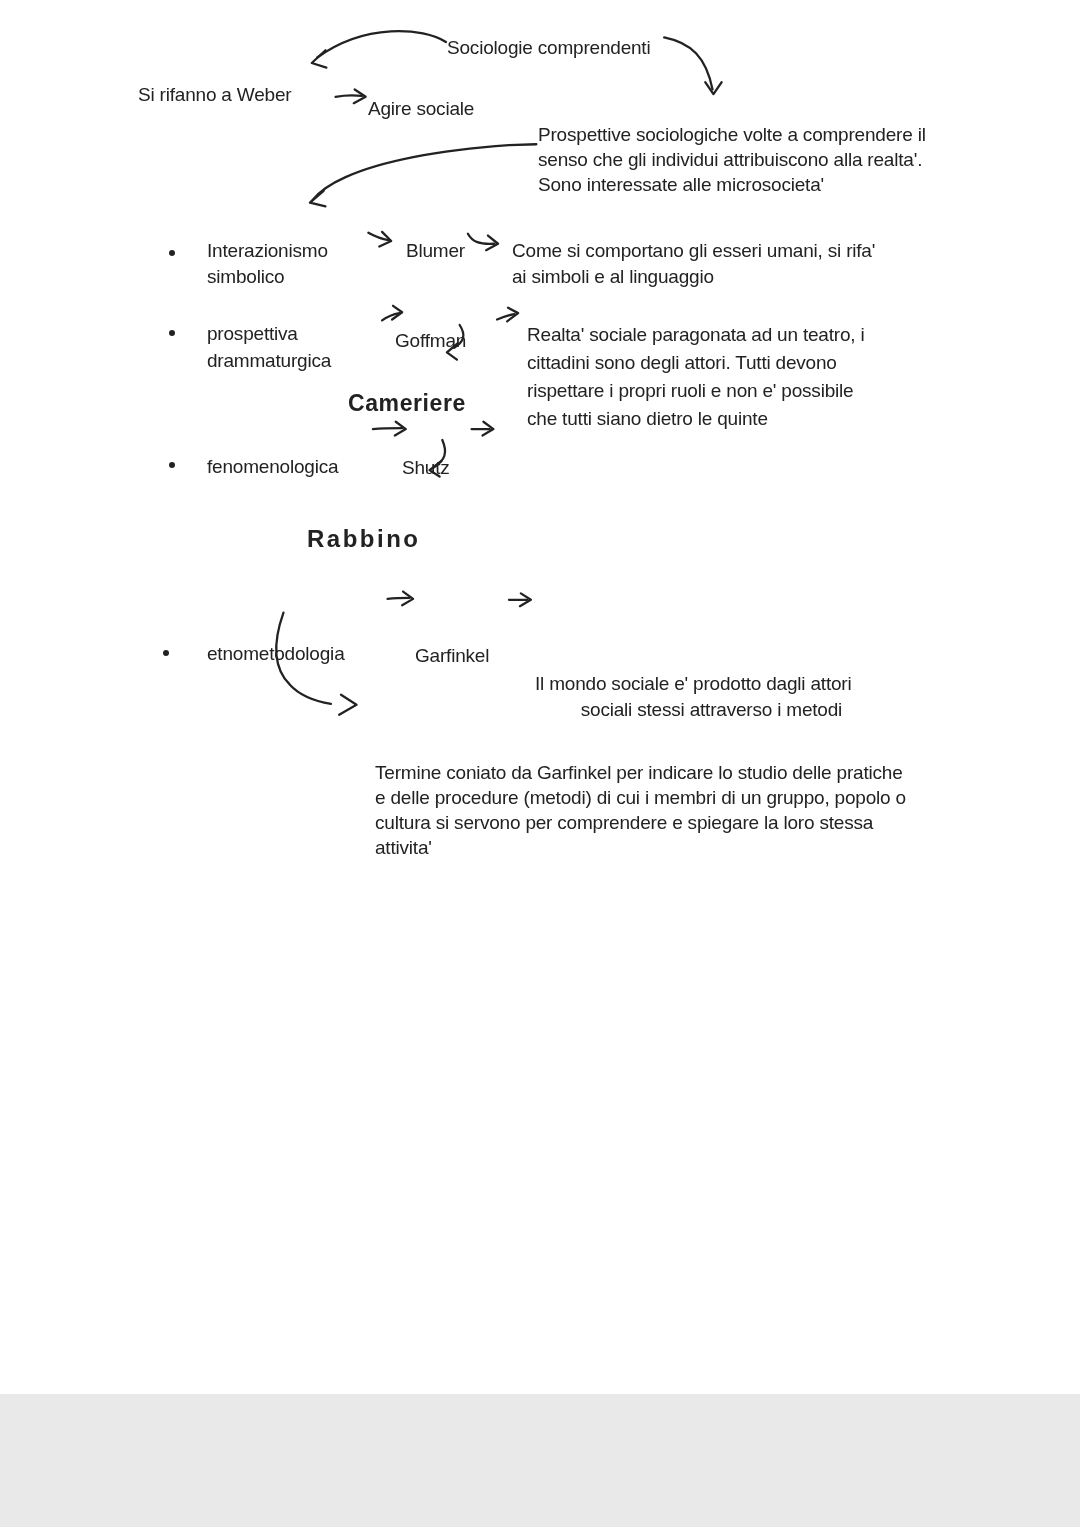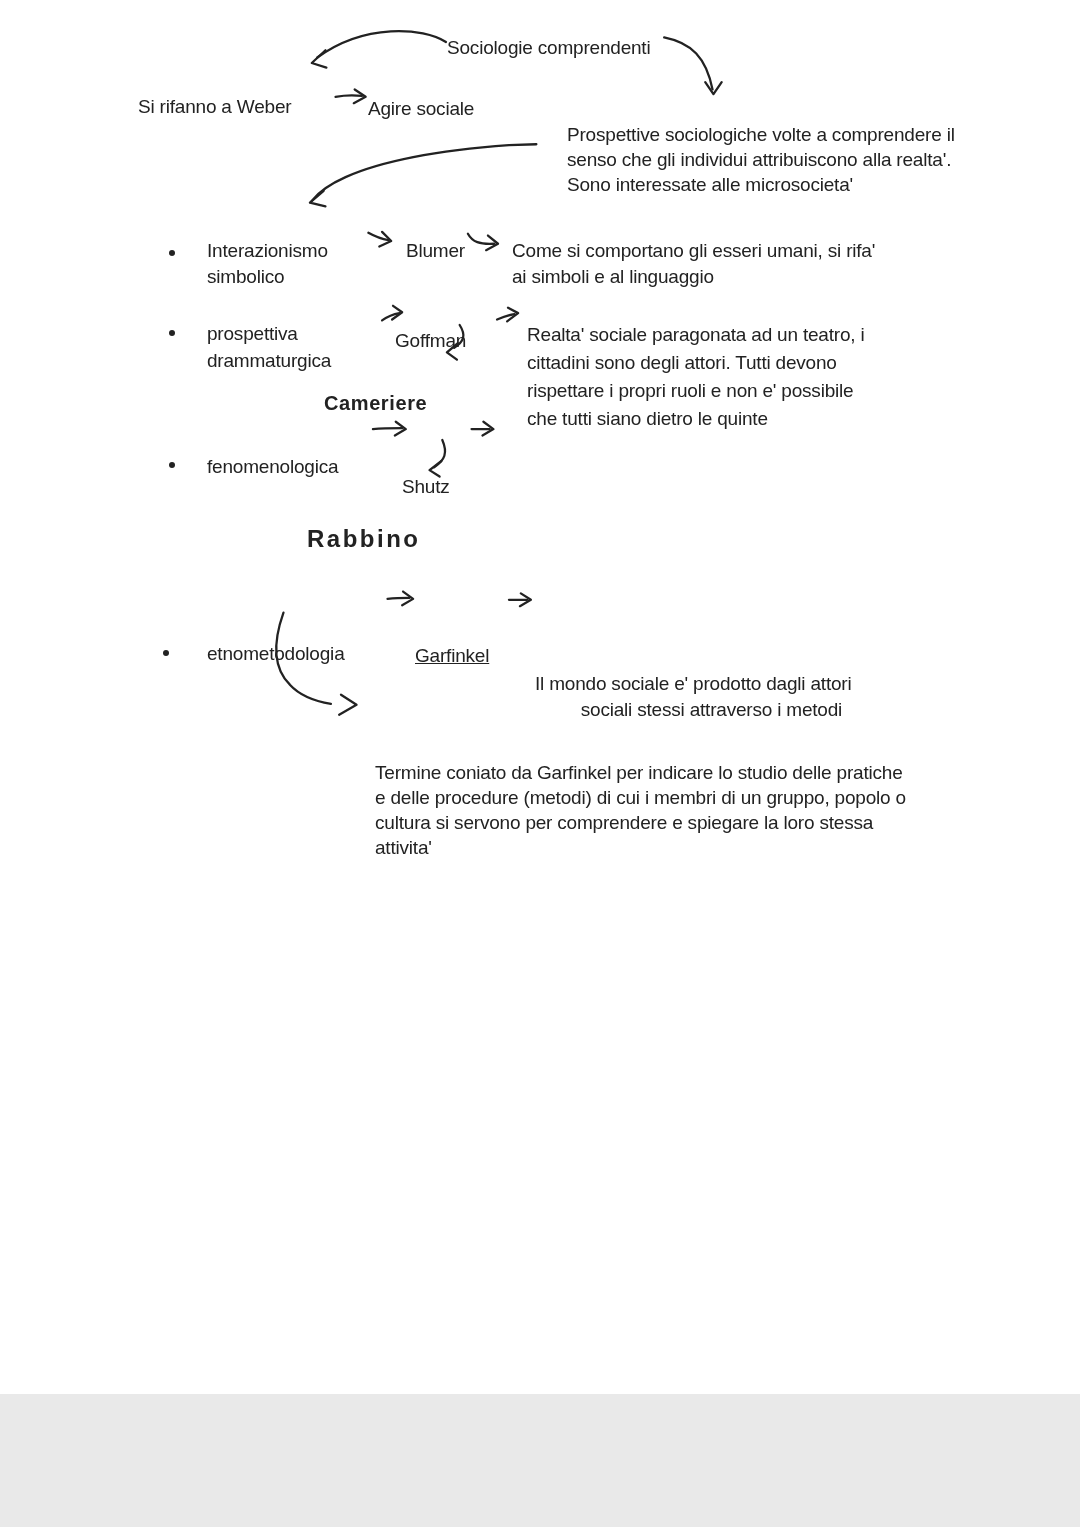--- a/index.html
+++ b/index.html
@@ -12,36 +12,36 @@
     margin: 0 auto;
     background: var(--bg);
     overflow: hidden;
     font-family: "Liberation Sans", "DejaVu Sans", sans-serif;
     color: var(--ink);
     font-size: 19px;
     letter-spacing: -0.2px;
   }
   .t { position: absolute; white-space: pre; line-height: 26px; }
   .title        { left: 447px; top: 35px; }
-  .weber-source { left: 138px; top: 94px; }
+  .weber-source { left: 138px; top: 82px; }
   .weber-target { left: 368px; top: 96px; }
-  .prospettive  { left: 538px; top: 122px; line-height: 25px; margin-left: 29px; }
+  .prospettive  { left: 538px; top: 122px; line-height: 25px; }
   .r1-label  { left: 207px; top: 238px; }
   .r1-author { left: 406px; top: 238px; }
   .r1-note   { left: 512px; top: 238px; }
   .r2-label  { left: 207px; top: 320px; line-height: 27px; }
   .r2-author { left: 395px; top: 328px; }
   .r2-note   { left: 527px; top: 321px; line-height: 28px; }
-  .r2-example{ left: 324px; top: 390px; font-weight: bold; font-size: 20px; letter-spacing: 0.6px; }
+  .r2-example{ left: 348px; top: 390px; font-weight: bold; font-size: 23px; letter-spacing: 0.6px; }
   .r3-label  { left: 207px; top: 454px; }
-  .r3-author { left: 402px; top: 455px; margin-top: 19px; }
+  .r3-author { left: 402px; top: 455px; }
   .r3-note   { left: 505px; top: 452px; line-height: 27px; }
   .r3-example{ left: 307px; top: 526px; font-weight: bold; font-size: 24px; letter-spacing: 2.5px; }
   .r4-label  { left: 207px; top: 641px; }
-  .r4-author { left: 415px; top: 643px; text-decoration: underline; }
+  .r4-author { left: 415px; top: 643px; }
   .r4-note   { left: 535px; top: 643px; margin-top: 28px; }
   .definition{ left: 375px; top: 760px; line-height: 25px; }
   .bullet {
     position: absolute;
     width: 6px; height: 6px;
     border-radius: 50%;
     background: var(--ink);
   }
   .b1 { left: 169px; top: 250px; }
   .b2 { left: 169px; top: 330px; }

